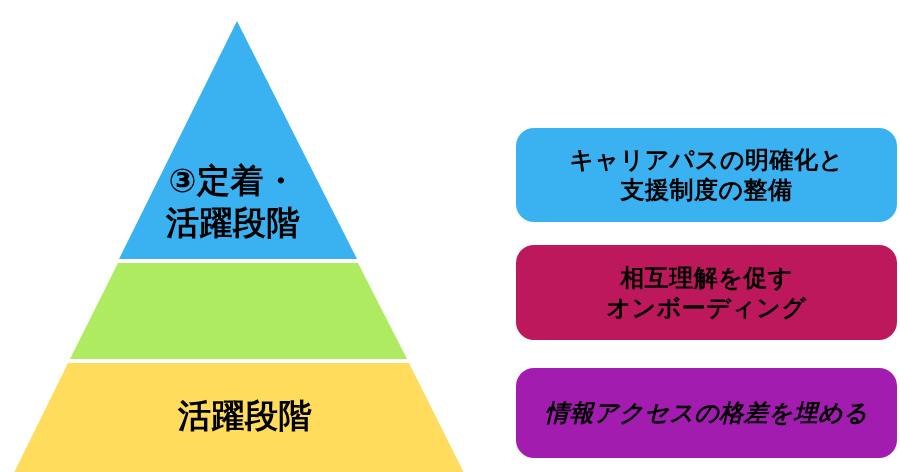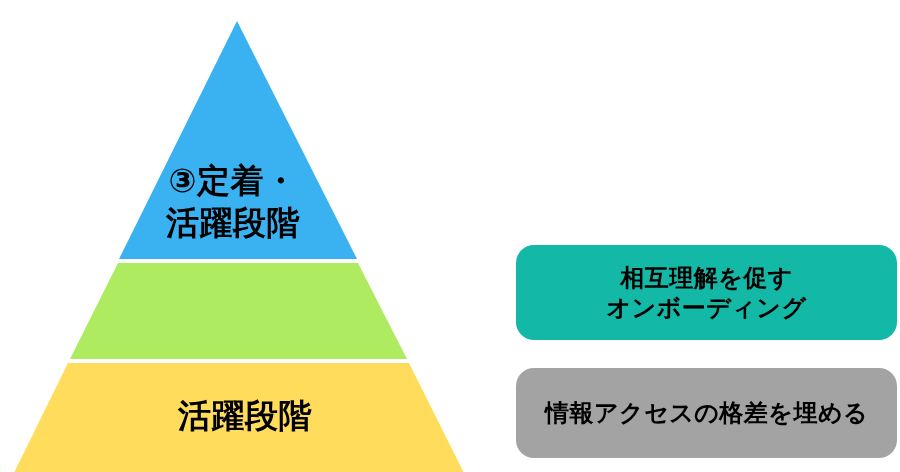--- a/index.html
+++ b/index.html
@@ -81,23 +81,27 @@
   <div class="pyramid">
     <div class="pyr-shape s3" style="background-color: rgb(58, 178, 242);"></div>
     <div class="pyr-shape s2" style="background-color: rgb(174, 235, 96);"></div>
     <div class="pyr-shape s1" style="background-color: rgb(255, 220, 91);"></div>
 
     <div class="pyr-label l3">③定着・
 活躍段階</div>
     <div class="pyr-label l1">活躍段階</div>
   </div>
 
+  <div class="callout c3" style="background-color: rgb(58, 178, 242);">
+    <span class="callout-text">キャリアパスの明確化と
+支援制度の整備</span>
+  </div>
 
-  <div class="callout c2" style="background-color: #14b8a6;">
+  <div class="callout c2" style="background-color: #be185d;">
     <span class="callout-text">相互理解を促す
 オンボーディング</span>
   </div>
 
-  <div class="callout c1" style="background-color: #a3a3a3;">
+  <div class="callout c1" style="background-color: #a21caf; font-style: italic;">
     <span class="callout-text">情報アクセスの格差を埋める</span>
   </div>
 
 </div>
 
 </body></html>

